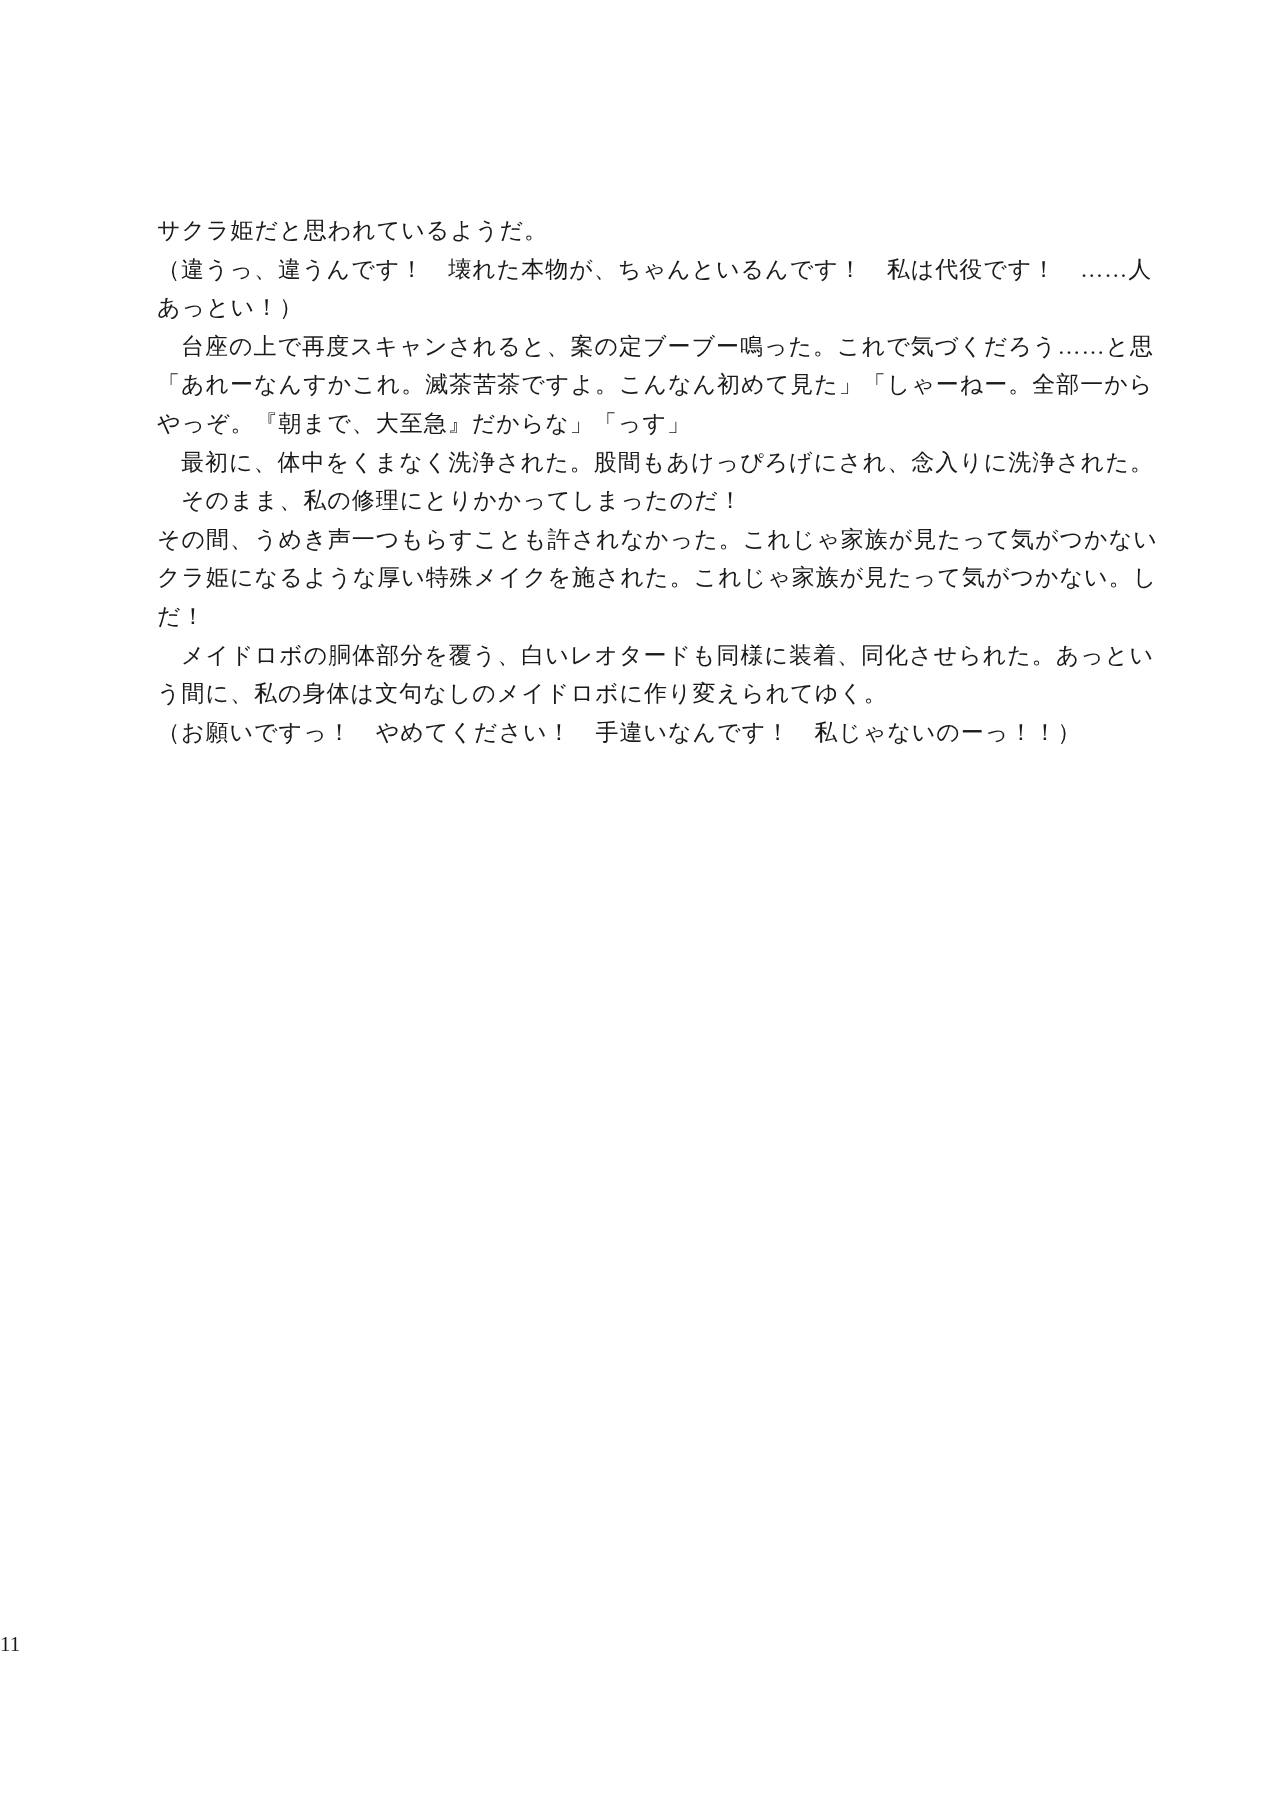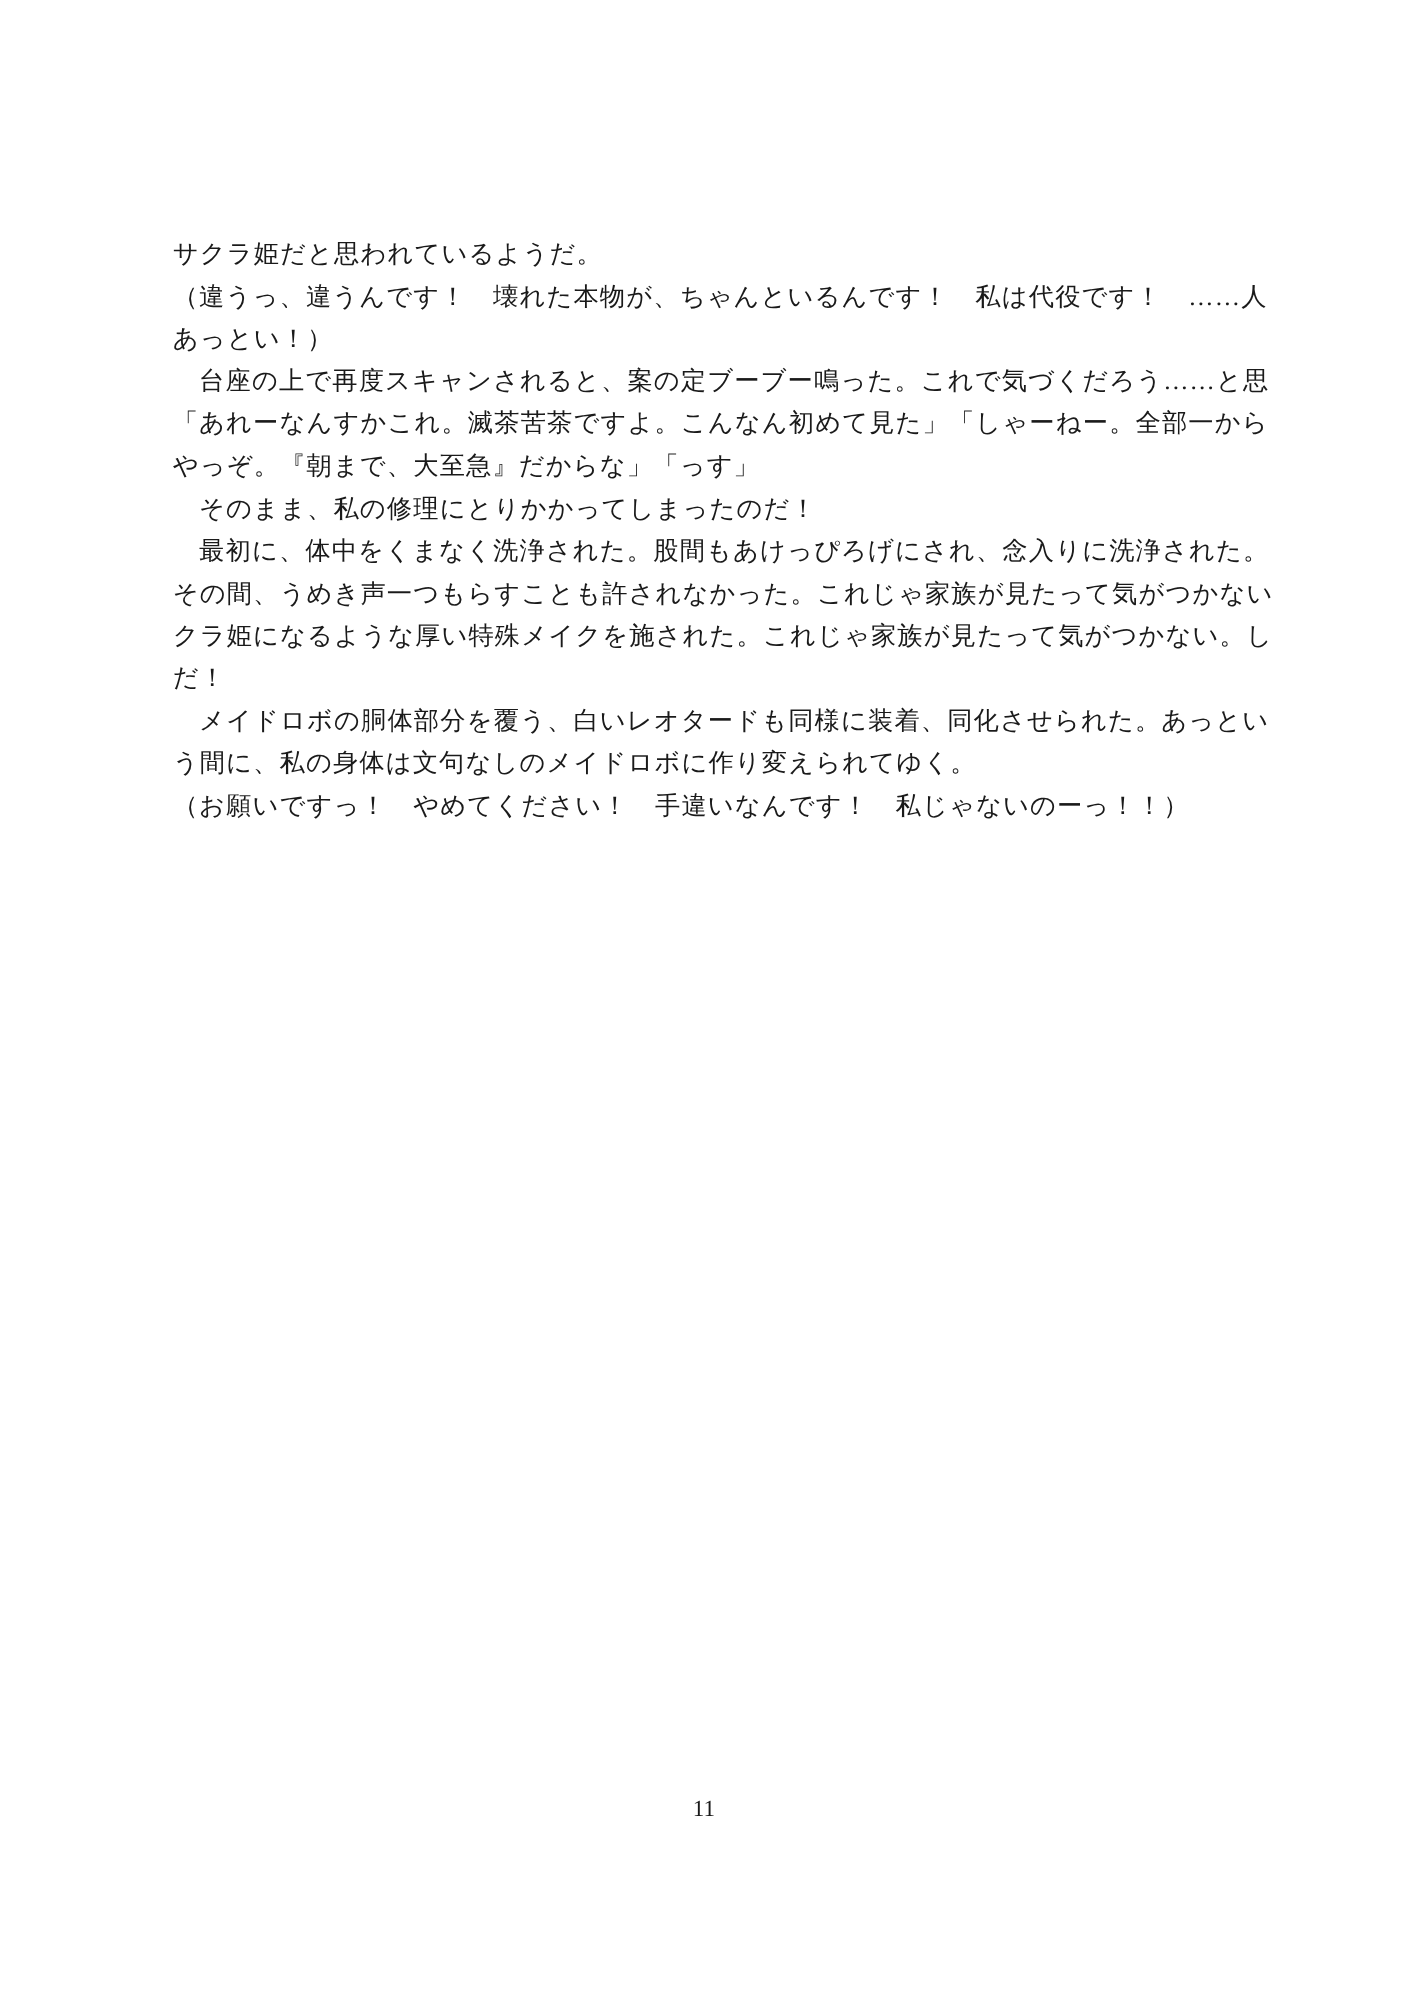--- a/index.html
+++ b/index.html
@@ -33,40 +33,39 @@
     letter-spacing: 1px;
     white-space: pre;
     color: #1a1a1a;
     text-align: left;
   }
   .page-number {
     position: absolute;
     top: 1632px;
     left: 0;
     width: 1280px;
-    text-align: center;
     font-size: 21px;
     line-height: 24px;
     color: #1a1a1a;
   }
 </style>
 </head>
 <body>
 
 <div class="page">
 
   <div class="text-block">
     <div class="line">サクラ姫だと思われているようだ。</div>
     <div class="line">（違うっ、違うんです！　壊れた本物が、ちゃんといるんです！　私は代役です！　……人</div>
     <div class="line">あっとい！）</div>
     <div class="line">　台座の上で再度スキャンされると、案の定ブーブー鳴った。これで気づくだろう……と思</div>
     <div class="line">「あれーなんすかこれ。滅茶苦茶ですよ。こんなん初めて見た」「しゃーねー。全部一から</div>
     <div class="line">やっぞ。『朝まで、大至急』だからな」「っす」</div>
+    <div class="line">　最初に、体中をくまなく洗浄された。股間もあけっぴろげにされ、念入りに洗浄された。</div>
     <div class="line">　そのまま、私の修理にとりかかってしまったのだ！</div>
-    <div class="line">　最初に、体中をくまなく洗浄された。股間もあけっぴろげにされ、念入りに洗浄された。</div>
     <div class="line">その間、うめき声一つもらすことも許されなかった。これじゃ家族が見たって気がつかない</div>
     <div class="line">クラ姫になるような厚い特殊メイクを施された。これじゃ家族が見たって気がつかない。し</div>
     <div class="line">だ！</div>
     <div class="line">　メイドロボの胴体部分を覆う、白いレオタードも同様に装着、同化させられた。あっとい</div>
     <div class="line">う間に、私の身体は文句なしのメイドロボに作り変えられてゆく。</div>
     <div class="line">（お願いですっ！　やめてください！　手違いなんです！　私じゃないのーっ！！）</div>
   </div>
 
   <div class="page-number">11</div>
 

